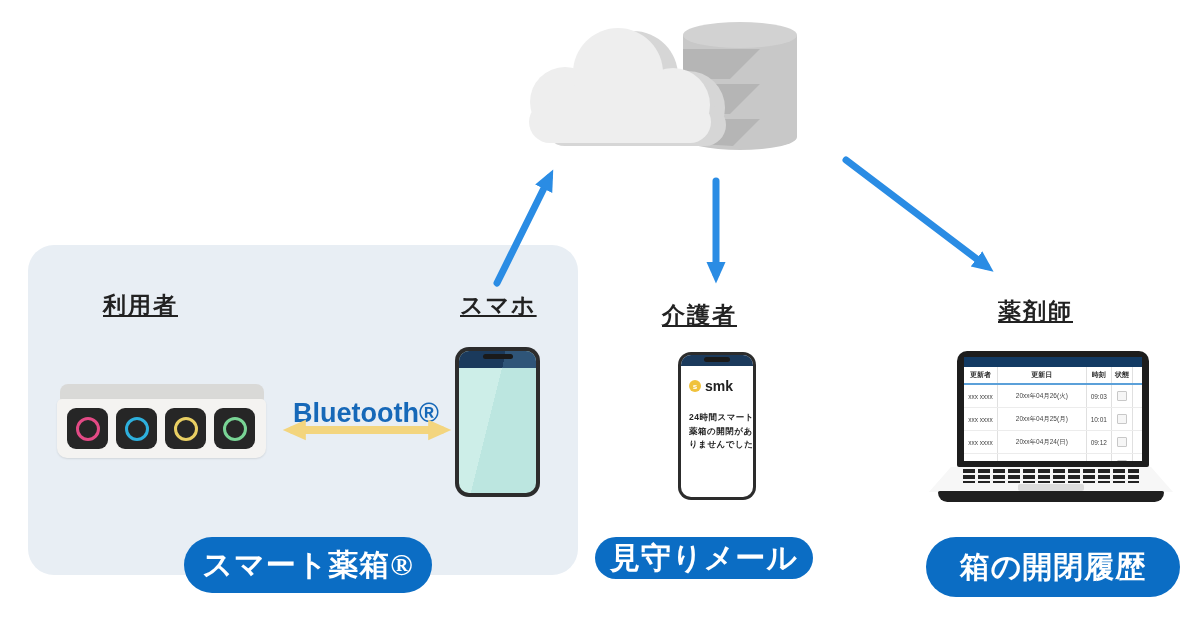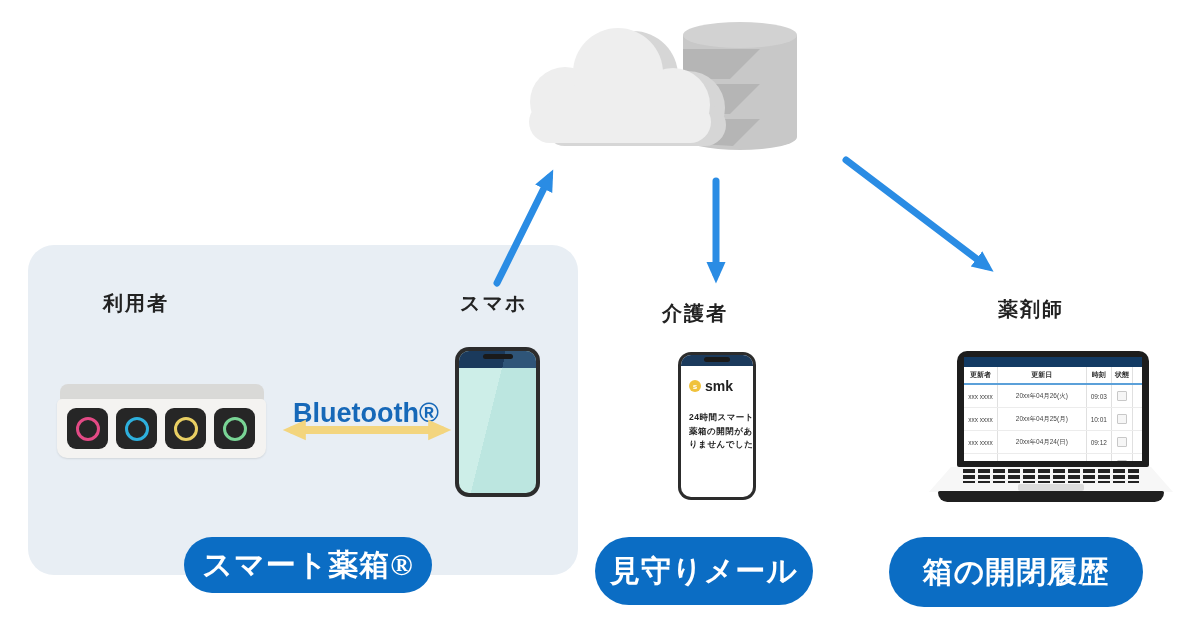--- a/index.html
+++ b/index.html
@@ -10,21 +10,21 @@
     color:#222;
   }
   .abs{position:absolute;}
 
   
   .main-box{
     left:28px;top:245px;width:550px;height:330px;
     background:#e8eef4;border-radius:26px;
   }
   .heading{
-    font-size:20px;font-weight:700;color:#222;letter-spacing:2px;white-space:nowrap;
+    font-size:23px;font-weight:700;color:#222;letter-spacing:2px;white-space:nowrap;text-decoration:underline;
   }
   .h-user{left:103px;top:290px;}
   .h-sumaho{left:460px;top:290px;}
   .h-caregiver{left:662px;top:300px;}
   .h-pharmacist{left:998px;top:296px;}
 
   
   .pbox-lid{left:60px;top:384px;width:204px;height:17px;background:#d9d9d7;border-radius:8px 8px 3px 3px;}
   .pbox-body{left:57px;top:399px;width:209px;height:59px;background:#f4f3f1;border-radius:5px 5px 10px 10px;box-shadow:0 1px 2px rgba(0,0,0,.10);}
   .pbtn{
@@ -88,22 +88,22 @@
   .lap-pad{position:absolute;left:50%;transform:translateX(-50%);bottom:1px;width:66px;height:7px;background:#dcdcdc;border-radius:2px;}
   .lap-bottom{left:938px;top:491px;width:226px;height:11px;background:#1f1f1f;border-radius:3px 3px 16px 16px;}
 
   
   .pill{
     background:#0b6dc4;color:#fff;border-radius:999px;
     display:flex;align-items:center;justify-content:center;
     font-size:30px;font-weight:700;letter-spacing:1px;white-space:nowrap;font-family:Liberation Serif, serif;
   }
   .pill1{left:184px;top:537px;width:248px;height:56px;}
-  .pill2{left:595px;top:537px;width:218px;height:68px;}
-  .pill3{left:889px;top:537px;width:254px;height:70px;}
+  .pill2{left:595px;top:537px;width:218px;height:42px;}
+  .pill3{left:926px;top:537px;width:254px;height:60px;}
 
   .overlay{left:0;top:0;width:1200px;height:636px;pointer-events:none;}
 </style>
 </head>
 <body>
 
 <svg class="abs" style="left:515px;top:5px;" width="300" height="155" viewBox="0 0 300 155" aria-hidden="true">
 
   <g>
     <path d="M168,30 L168,132 A57,13 0 0 0 282,132 L282,30 Z" fill="#c8c8c8"></path>

